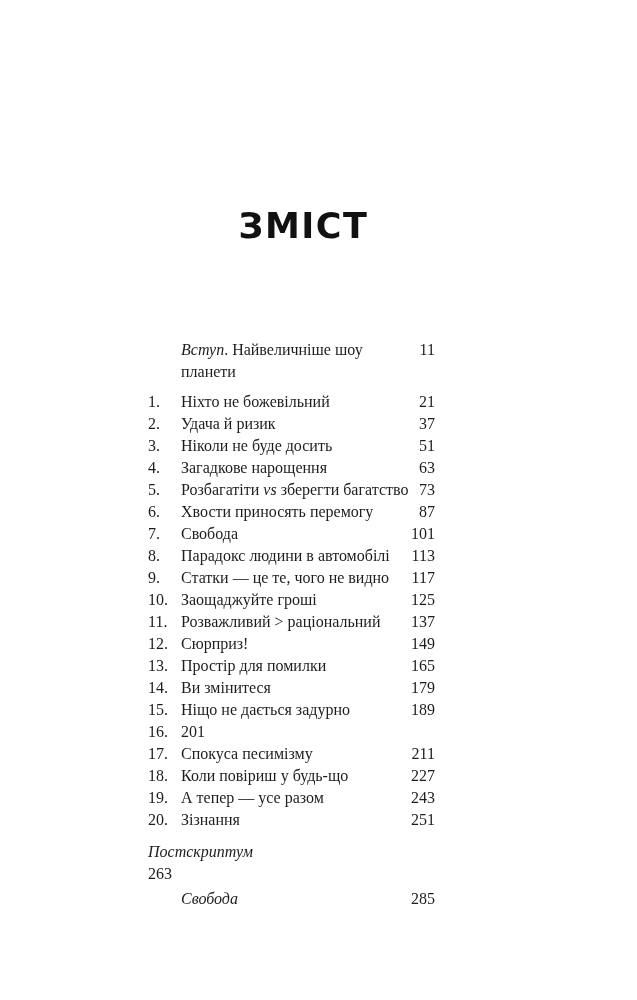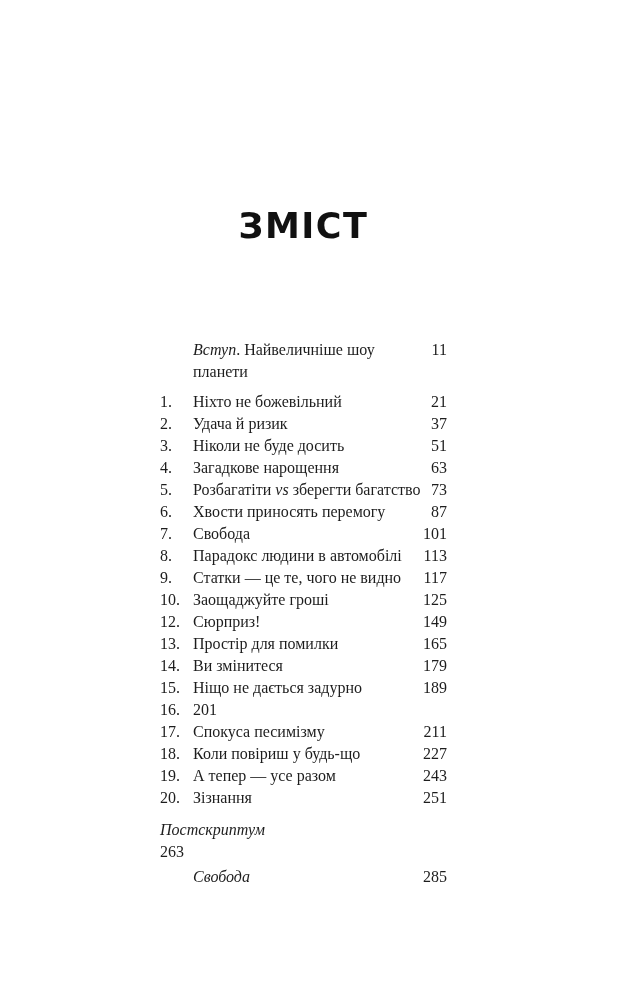--- a/index.html
+++ b/index.html
@@ -23,21 +23,21 @@
     text-align: center;
     font-family: "DejaVu Sans", sans-serif;
     font-weight: 800;
     font-size: 35px;
     line-height: 34px;
     letter-spacing: 1.5px;
     color: #111111;
   }
   .toc {
     position: absolute;
-    left: 160px;
+    left: 148px;
     top: 339px;
     width: 287px;
     font-family: "Liberation Serif", "DejaVu Serif", serif;
     font-size: 16px;
     line-height: 22px;
     color: #1d1d1d;
   }
   .row {
     display: flex;
     align-items: baseline;
@@ -129,20 +129,25 @@
       <span class="t"><span>Статки — це те, чого не видно</span><span class="i"></span><span></span></span>
       <span class="pg">117</span>
     </div>
 
     <div class="row">
       <span class="num">10.</span>
       <span class="t"><span>Заощаджуйте гроші</span><span class="i"></span><span></span></span>
       <span class="pg">125</span>
     </div>
 
+    <div class="row">
+      <span class="num">11.</span>
+      <span class="t"><span>Розважливий &gt; раціональний</span><span class="i"></span><span></span></span>
+      <span class="pg">137</span>
+    </div>
 
     <div class="row">
       <span class="num">12.</span>
       <span class="t"><span>Сюрприз!</span><span class="i"></span><span></span></span>
       <span class="pg">149</span>
     </div>
 
     <div class="row">
       <span class="num">13.</span>
       <span class="t"><span>Простір для помилки</span><span class="i"></span><span></span></span>

